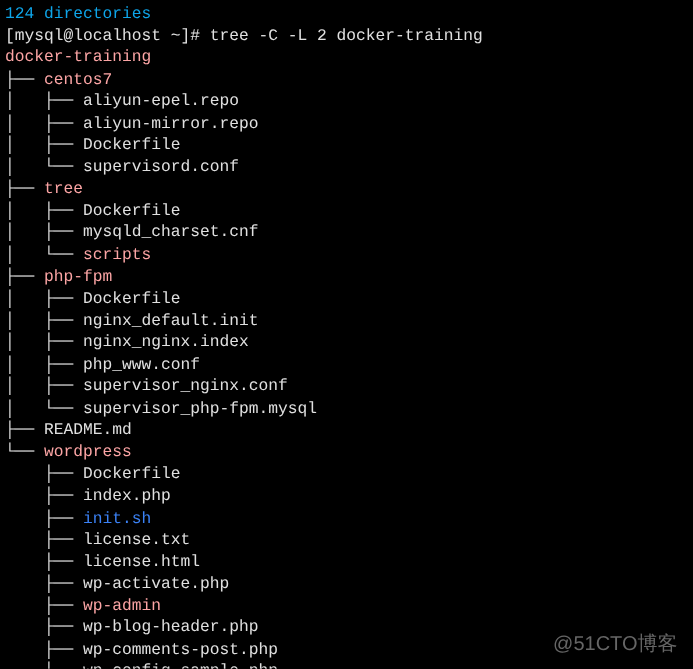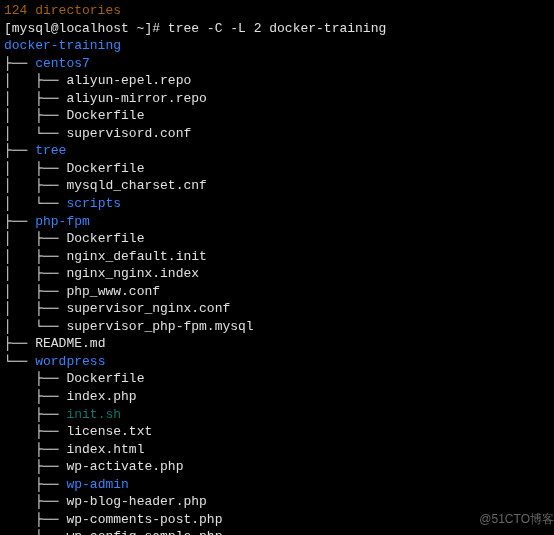--- a/index.html
+++ b/index.html
@@ -10,32 +10,32 @@
       line-height: 1.35;
       color: #ccc;
       width: 554px;
       height: 535px;
       overflow: hidden;
       padding: 2px 4px;
       position: relative;
     }
     .line { white-space: pre; }
     .white { color: #e0e0e0; }
-    .blue { color: #3b82f6; }
-    .green { color: #0f766e; }
+    .blue { color: #fca5a5; }
+    .green { color: #3b82f6; }
     .watermark {
       position: absolute;
-      right: 0;
+      right: 12px;
       bottom: 8px;
       color: #666;
-      font-size: 12px;
+      font-size: 16px;
       font-family: sans-serif;
       text-align: right;
     }
-    .truncated { color: #a16207; }
+    .truncated { color: #0ea5e9; }
   </style>
 </head>
 <body>
 
 <div class="line truncated">124 directories</div>
 
 <div class="line"><span class="white">[mysql@localhost ~]# </span><span class="white">tree -C -L 2 docker-training</span></div>
 
 <div class="line"><span class="blue">docker-training</span></div>
 
@@ -58,20 +58,20 @@
 <div class="line"><span class="white">│   </span><span class="white">├── </span><span class="white">supervisor_nginx.conf</span></div>
 <div class="line"><span class="white">│   </span><span class="white">└── </span><span class="white">supervisor_php-fpm.mysql</span></div>
 
 <div class="line"><span class="white">├── </span><span class="white">README.md</span></div>
 
 <div class="line"><span class="white">└── </span><span class="blue">wordpress</span></div>
 <div class="line"><span class="white">    </span><span class="white">├── </span><span class="white">Dockerfile</span></div>
 <div class="line"><span class="white">    </span><span class="white">├── </span><span class="white">index.php</span></div>
 <div class="line"><span class="white">    </span><span class="white">├── </span><span class="green">init.sh</span></div>
 <div class="line"><span class="white">    </span><span class="white">├── </span><span class="white">license.txt</span></div>
-<div class="line"><span class="white">    </span><span class="white">├── </span><span class="white">index.html</span></div>
+<div class="line"><span class="white">    </span><span class="white">├── </span><span class="white">license.html</span></div>
 <div class="line"><span class="white">    </span><span class="white">├── </span><span class="white">wp-activate.php</span></div>
 <div class="line"><span class="white">    </span><span class="white">├── </span><span class="blue">wp-admin</span></div>
 <div class="line"><span class="white">    </span><span class="white">├── </span><span class="white">wp-blog-header.php</span></div>
 <div class="line"><span class="white">    </span><span class="white">├── </span><span class="white">wp-comments-post.php</span></div>
 <div class="line"><span class="white">    </span><span class="white">├── </span><span class="white">wp-config-sample.php</span></div>
 
 <div class="watermark">@51CTO博客</div>
 
 </body></html>

